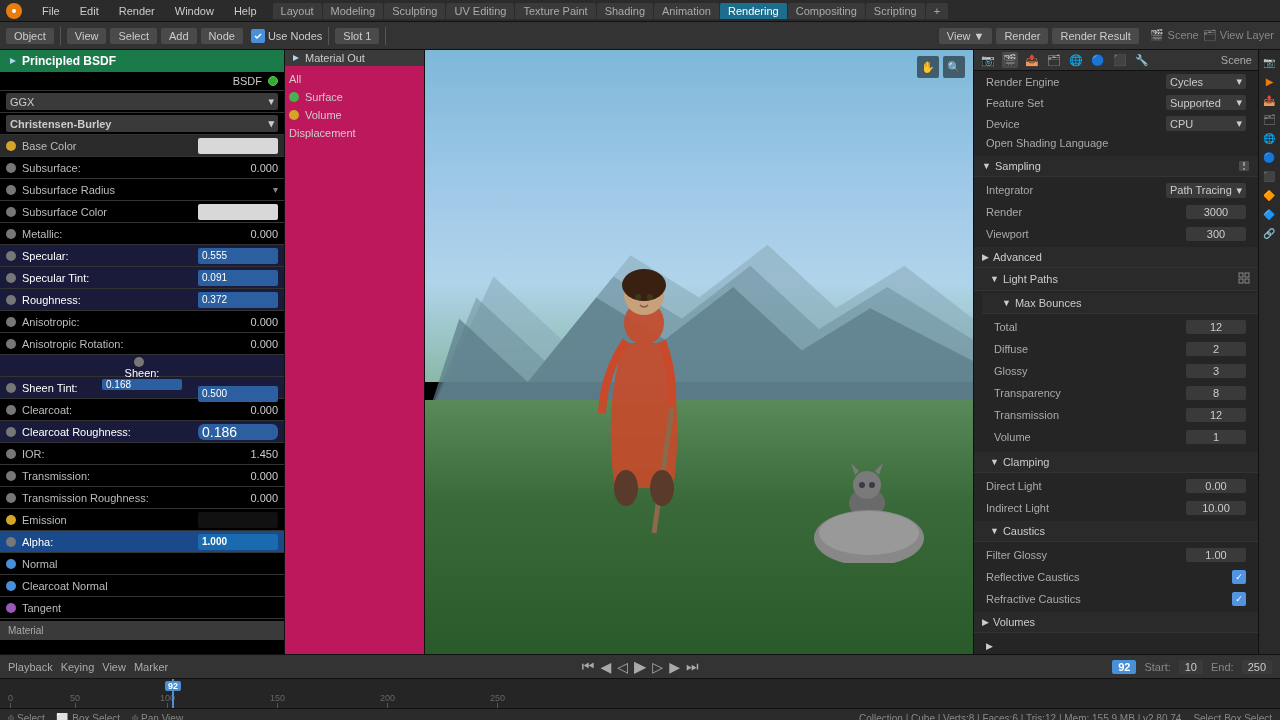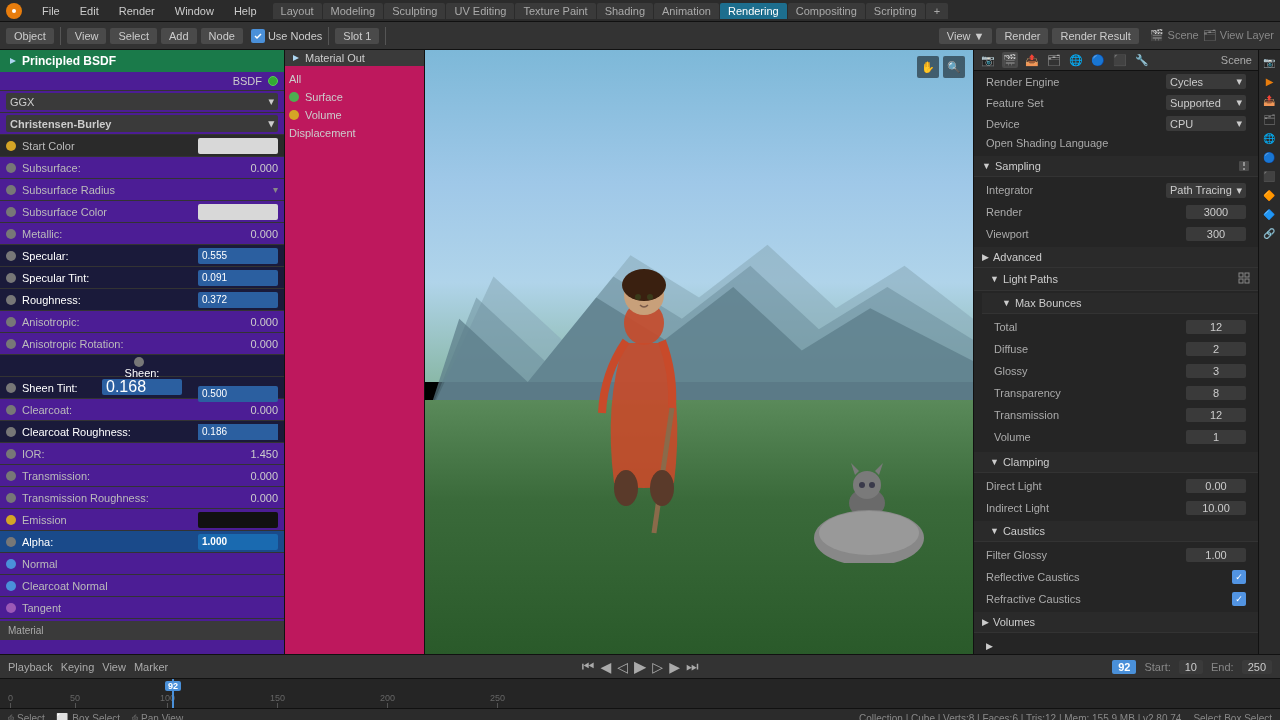--- a/index.html
+++ b/index.html
@@ -110,21 +110,21 @@
   <div class="toolbar-btn">Render</div>
   <div class="toolbar-btn">Render Result</div>
   <div style="display:flex;gap:4px;margin-left:8px;">
     <div style="color:#888;cursor:pointer;">🎬 Scene</div>
     <div style="color:#888;cursor:pointer;">🗂 View Layer</div>
   </div>
 </div>
 
 <div id="main" style="display:flex; height:604px;">
 
-  <div id="node-props" style="width:285px;background:#4c1d95;border-right:1px solid #111;overflow-y:auto;flex-shrink:0;">
+  <div id="node-props" style="width:285px;background:#000000;border-right:1px solid #111;overflow-y:auto;flex-shrink:0;">
 
     <div class="node-header">
       <svg width="10" height="10" viewBox="0 0 10 10">
           <polygon points="2,2 8,5 2,8" fill="#aed6f1"></polygon>
         </svg>
       <span>Principled BSDF</span>
     </div>
 
     <div style="display:flex;align-items:center;padding:3px 6px;border-bottom:1px solid #333;justify-content:flex-end;">
       <span style="color:#ccc;font-size:11px;margin-right:6px;">BSDF</span>
@@ -140,21 +140,21 @@
 
     <div style="padding:2px 6px;border-bottom:1px solid #333;font-weight:bold;">
       <div class="prop-dropdown">
         <span>Christensen-Burley</span>
         <span>▾</span>
       </div>
     </div>
 
     <div class="prop-row" style="background:#2a2a2a;">
       <div class="prop-socket socket-yellow"></div>
-      <span class="prop-label">Start Color</span>
+      <span class="prop-label">Base Color</span>
       <div style="width:80px;height:16px;background:#d8d8d8;border-radius:2px;"></div>
     </div>
 
     <div class="prop-row">
       <div class="prop-socket socket-gray"></div>
       <span class="prop-label">Subsurface:</span>
       <span class="prop-value">0.000</span>
     </div>
 
     <div class="prop-row">
@@ -201,39 +201,39 @@
 
     <div class="prop-row">
       <div class="prop-socket socket-gray"></div>
       <span class="prop-label">Anisotropic Rotation:</span>
       <span class="prop-value">0.000</span>
     </div>
 
     <div class="prop-row" style="background:#1a1a3a;flex-direction:column;">
       <div class="prop-socket socket-gray"></div>
       <span class="prop-label" style="color:#fff;">Sheen:</span>
-      <div style="width:80px;height:16px;background:#2b5fa0;border-radius:2px;display:flex;align-items:center;padding:0 4px;color:#fff;font-size:16px;">0.168</div>
+      <div style="width:80px;height:16px;background:#2b5fa0;border-radius:2px;display:flex;align-items:center;padding:0 4px;color:#fff;font-size:10px;">0.168</div>
     </div>
 
     <div class="prop-row" style="background:#1a1a3a;">
       <div class="prop-socket socket-gray"></div>
       <span class="prop-label" style="color:#fff;">Sheen Tint:</span>
       <div style="width:80px;height:16px;background:#2b5fa0;border-radius:2px;display:flex;align-items:center;padding:0 4px;color:#fff;font-size:10px;margin-top:12px;">0.500</div>
     </div>
 
     <div class="prop-row">
       <div class="prop-socket socket-gray"></div>
       <span class="prop-label">Clearcoat:</span>
       <span class="prop-value">0.000</span>
     </div>
 
     <div class="prop-row" style="background:#1a1a3a;">
       <div class="prop-socket socket-gray"></div>
       <span class="prop-label" style="color:#fff;">Clearcoat Roughness:</span>
-      <div style="width:80px;height:16px;background:#2b5fa0;border-radius:0;display:flex;align-items:center;padding:0 4px;color:#fff;font-size:10px;">0.186</div>
+      <div style="width:80px;height:16px;background:#2b5fa0;border-radius:6px;display:flex;align-items:center;padding:0 4px;color:#fff;font-size:14px;">0.186</div>
     </div>
 
     <div class="prop-row">
       <div class="prop-socket socket-gray"></div>
       <span class="prop-label">IOR:</span>
       <span class="prop-value">1.450</span>
     </div>
 
     <div class="prop-row">
       <div class="prop-socket socket-gray"></div>

